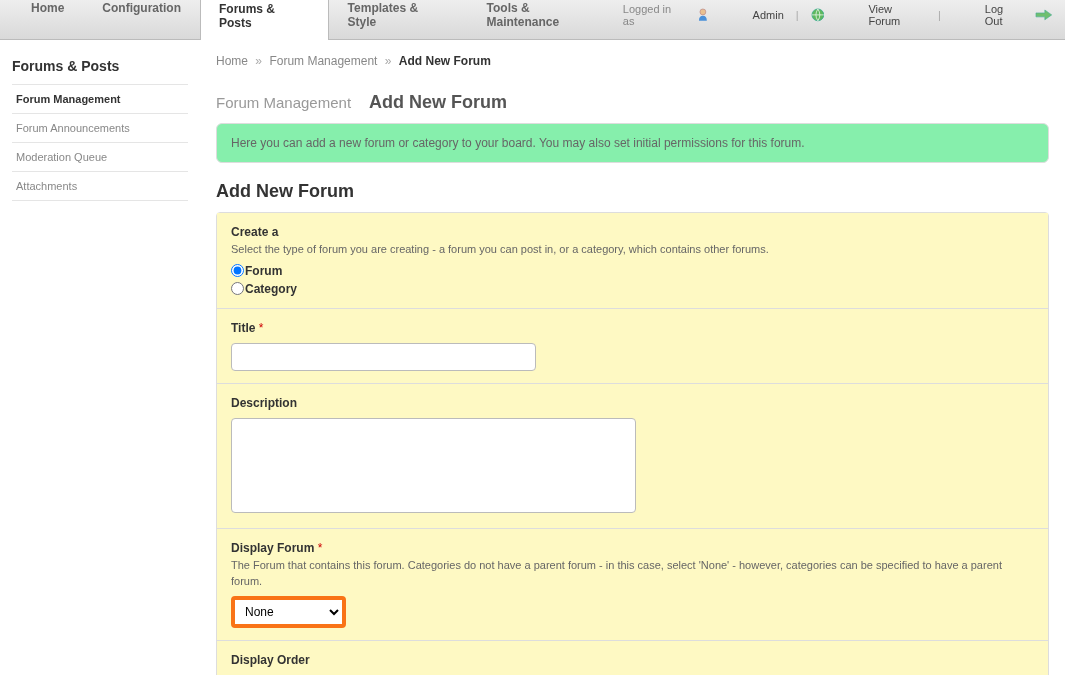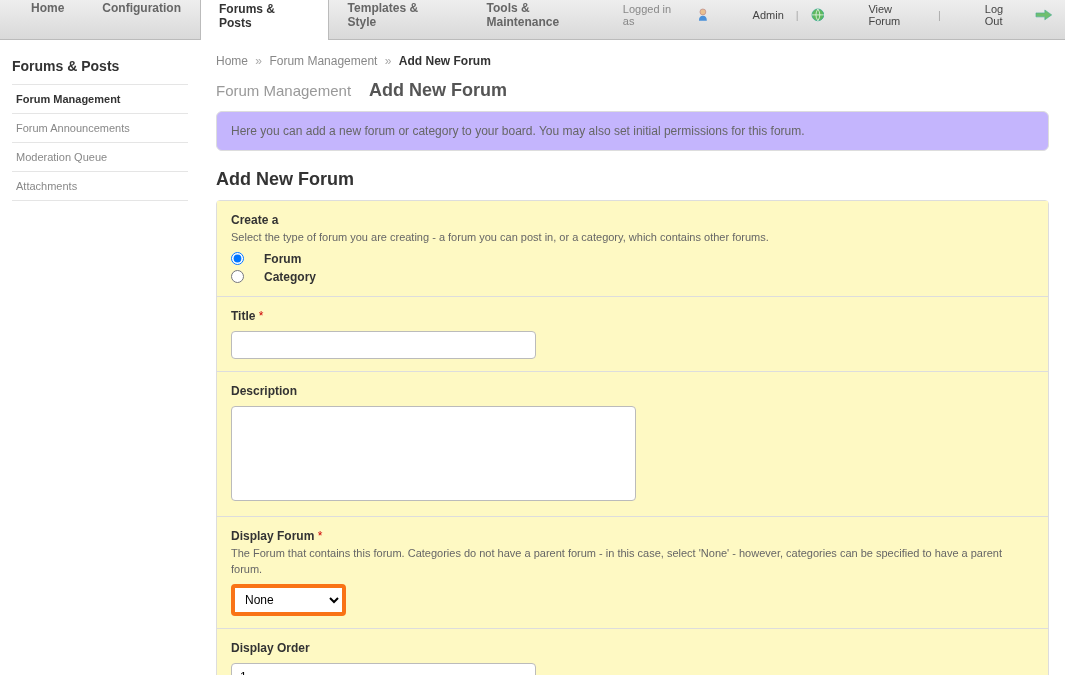--- a/index.html
+++ b/index.html
@@ -14,36 +14,36 @@
 .icon-user { display: inline-block; width: 12px; height: 14px; vertical-align: middle; }
 .icon-globe { display: inline-block; width: 14px; height: 14px; vertical-align: middle; }
 .icon-arrow-right { display: inline-block; width: 18px; height: 12px; vertical-align: middle; }
 .layout { display: flex; }
 .sidebar { width: 200px; padding: 14px 0 14px 12px; }
 .sidebar h3 { font-size: 14px; font-weight: bold; color: #333; padding: 4px 0 10px 0; margin-right: 12px; }
 .sidebar ul { list-style: none; border-top: 1px solid #e5e5e5; margin-right: 12px; }
 .sidebar li { padding: 8px 4px; border-bottom: 1px solid #e5e5e5; color: #888; cursor: pointer; font-size: 11px; }
 .sidebar li.active { color: #333; font-weight: bold; }
 .main { flex: 1; padding: 14px 16px 24px 16px; }
-.breadcrumb { color: #888; font-size: 12px; margin-bottom: 12px; }
+.breadcrumb { color: #888; font-size: 12px; margin-bottom: 24px; }
 .breadcrumb .bc-link { color: #888; cursor: pointer; }
 .breadcrumb .bc-sep { color: #aaa; margin: 0 4px; }
 .breadcrumb .bc-current { color: #333; font-weight: bold; }
 .page-heading-row { display: flex; align-items: baseline; gap: 18px; margin-bottom: 10px; }
 .page-heading-sub { color: #999; font-size: 15px; }
 .page-heading-main { color: #555; font-size: 18px; font-weight: bold; }
-.intro-box { border: 1px solid #ddd; border-radius: 6px; background: #c4b5fd; padding: 12px 14px; color: #666; margin-bottom: 18px; font-size: 12px; }
+.intro-box { border: 1px solid #ddd; border-radius: 6px; background: #86efac; padding: 12px 14px; color: #666; margin-bottom: 18px; font-size: 12px; }
 .section-title { font-size: 18px; font-weight: bold; color: #333; margin-bottom: 10px; }
 .form-outer { border: 1px solid #ddd; border-radius: 4px; }
 .form-block { padding: 12px 14px; border-bottom: 1px solid #ddd; background: #fef9c3; }
 .form-block:last-child { border-bottom: none; }
 .field-label { font-weight: bold; color: #333; font-size: 12px; margin-bottom: 2px; display: block; }
 .field-label .req { color: #c00; font-weight: normal; }
 .field-hint { color: #666; font-size: 11px; margin-bottom: 6px; line-height: 1.5; }
-.radio-row { display: flex; align-items: center; gap: 20px; margin-top: 4px; }
+.radio-row { display: flex; align-items: center; gap: 1px; margin-top: 4px; }
 .radio-row label { font-weight: bold; color: #333; font-size: 12px; }
 input[type="text"] { border: 1px solid #bbb; border-radius: 4px; padding: 6px 8px; font-size: 12px; font-family: inherit; background: #fff; }
 textarea { border: 1px solid #bbb; border-radius: 4px; padding: 6px 8px; font-size: 12px; font-family: inherit; background: #fff; resize: none; }
 select { border: 4px solid #f97316; border-radius: 4px; padding: 4px 6px; font-size: 12px; font-family: inherit; background: #fff; min-width: 115px; }
 </style>
 </head>
 <body>
 
 <div class="topbar">
   <div class="tabs">

